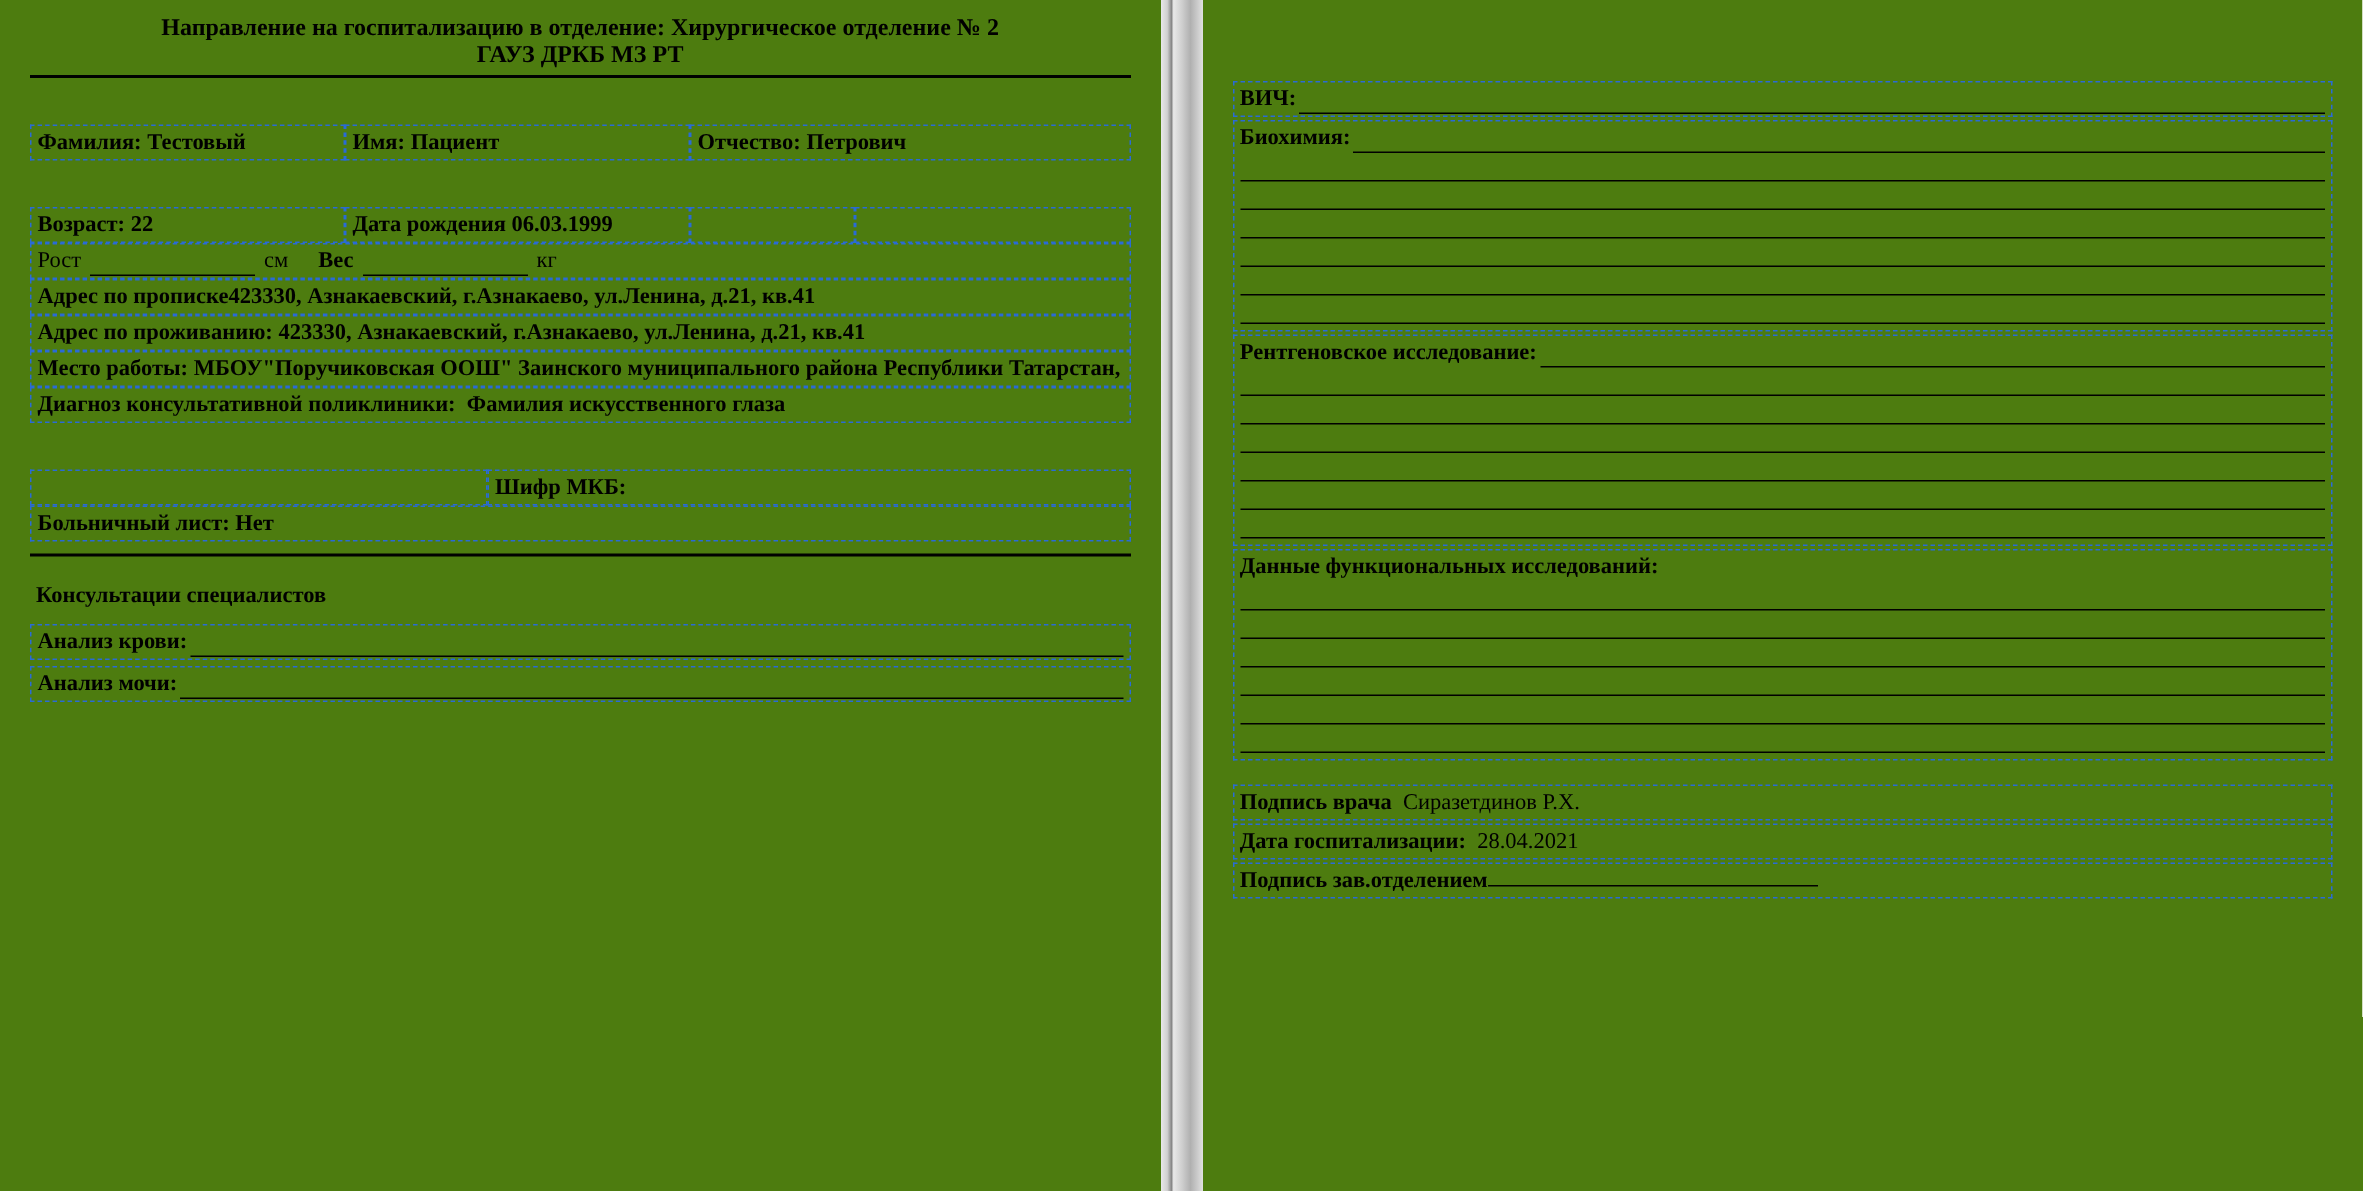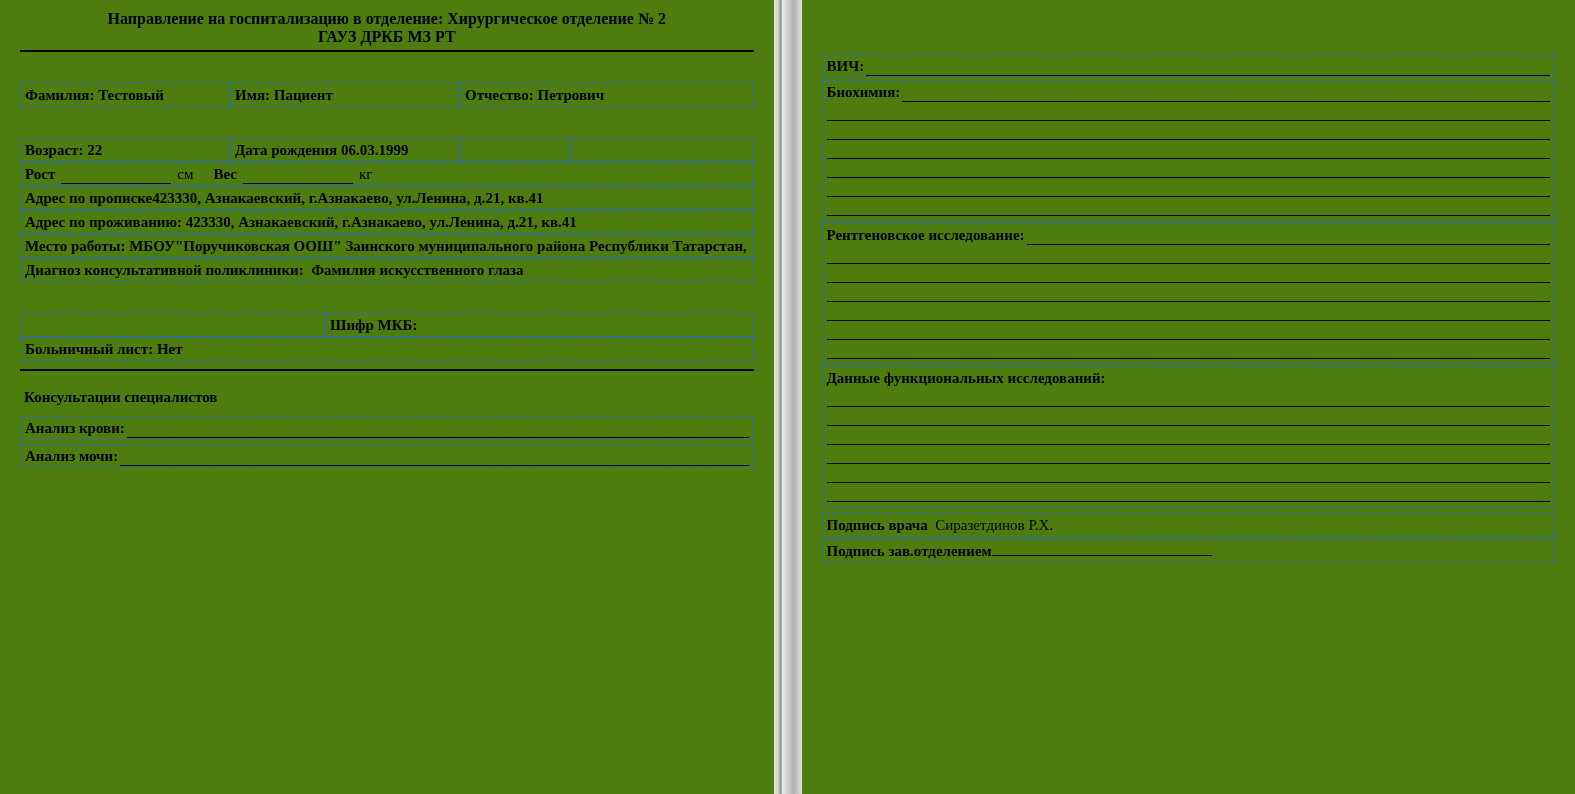--- a/index.html
+++ b/index.html
@@ -113,21 +113,21 @@
         </div>
         <div class="dcell" style="flex:0 0 230px">
           <span>Дата рождения</span>
           <span>06.03.1999</span>
         </div>
         <div class="dcell" style="flex:0 0 110px">&nbsp;</div>
         <div class="dcell">&nbsp;</div>
       </div>
 
       <div class="dcell" style="display:flex;align-items:flex-end;gap:6px">
-        <span style="font-weight:bold">Рост</span>
+        <span style="font-weight:normal">Рост</span>
         <span class="uline" style="width:110px"></span>
         <span style="font-weight:normal">см</span>
         <span style="width:8px"></span>
         <span style="font-weight:bold">Вес</span>
         <span class="uline" style="width:110px"></span>
         <span style="font-weight:normal">кг</span>
       </div>
 
       <div class="dcell">
         <span>Адрес по прописке</span><span>423330, Азнакаевский, г.Азнакаево, ул.Ленина, д.21, кв.41</span>
@@ -217,24 +217,28 @@
       <div class="dcell" style="margin-top:2px">
         <div style="font-weight:bold">Данные функциональных исследований:</div>
         <div class="longline"></div>
         <div class="longline"></div>
         <div class="longline"></div>
         <div class="longline"></div>
         <div class="longline"></div>
         <div class="longline"></div>
       </div>
 
-      <div class="dcell" style="margin-top:6px">
+      <div class="dcell" style="margin-top:16px">
         <span>Подпись врача</span>&nbsp;
         <span style="font-weight:normal">Сиразетдинов Р.Х.</span>
       </div>
 
+      <div class="dcell" style="margin-top:2px">
+        <span>Дата госпитализации:</span>&nbsp;
+        <span style="font-weight:normal">28.04.2021</span>
+      </div>
 
       <div class="dcell" style="margin-top:2px">
         <span>Подпись зав.отделением</span><span class="sigline"></span>
       </div>
     </div>
   </div>
 </div>
 
 </body></html>

